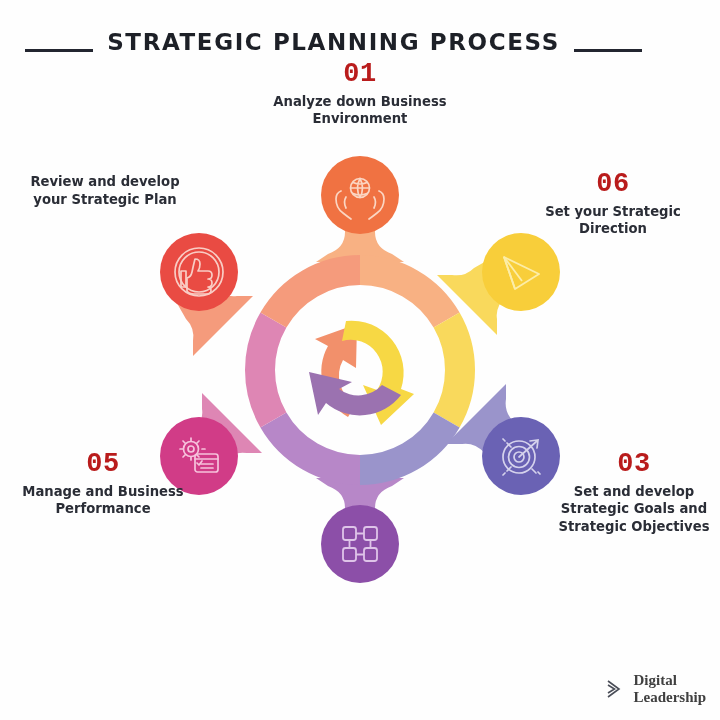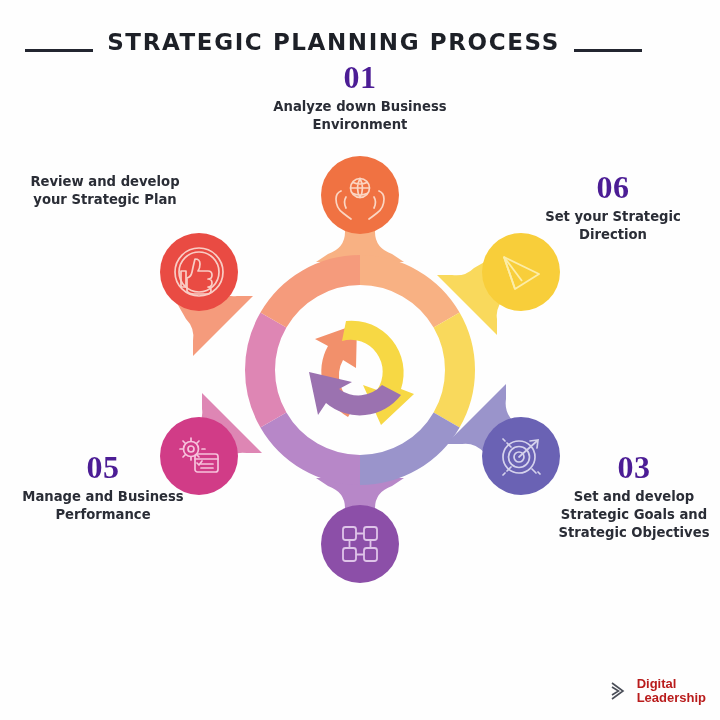--- a/index.html
+++ b/index.html
@@ -57,26 +57,26 @@
     width: 720px;
     height: 720px;
   }
 
   
   .step {
     position: absolute;
     color: #23262e;
   }
   .step-num {
-    font-family: Liberation Serif, serif;
-    font-size: 32px;
+    font-family: Liberation Mono, monospace;
+    font-size: 27px;
     font-weight: bold;
     letter-spacing: 0.5px;
     line-height: 1.1;
-    color: #4c1d95;
+    color: #b91c1c;
   }
   .step-desc {
     font-family: "DejaVu Sans", sans-serif;
     font-size: 13.2px;
     font-weight: bold;
     line-height: 1.34;
     color: #2a2d36;
     margin-top: 3px;
     white-space: pre-line;
   }
@@ -97,25 +97,25 @@
     display: flex;
     align-items: center;
     gap: 7px;
   }
   .brand-mark {
     width: 20px;
     height: 22px;
     flex: 0 0 auto;
   }
   .brand-text {
-    font-family: Liberation Sans, sans-serif;
-    font-size: 13px;
+    font-family: Liberation Serif, serif;
+    font-size: 15px;
     font-weight: bold;
     line-height: 1.12;
-    color: #b91c1c;
+    color: #404040;
     white-space: pre-line;
   }
 </style>
 </head>
 <body>
 
 <div id="stage">
 
   <div class="title-row">
     <span class="title-rule"></span>

